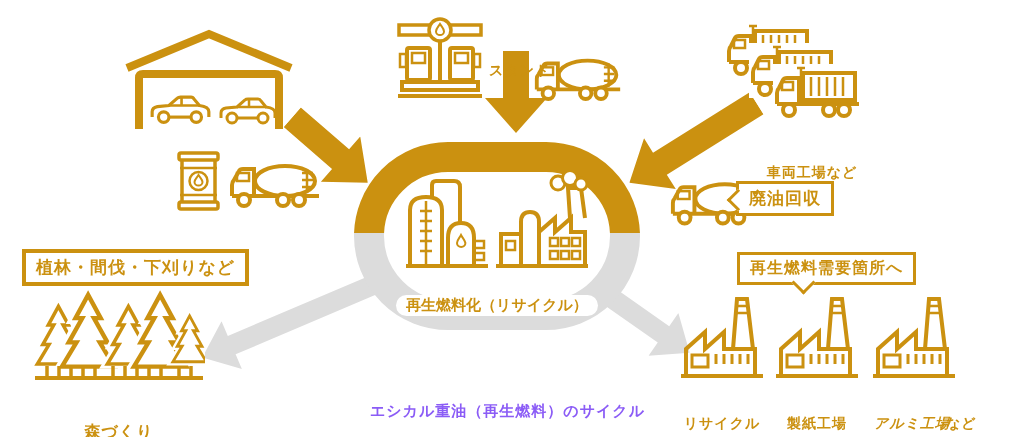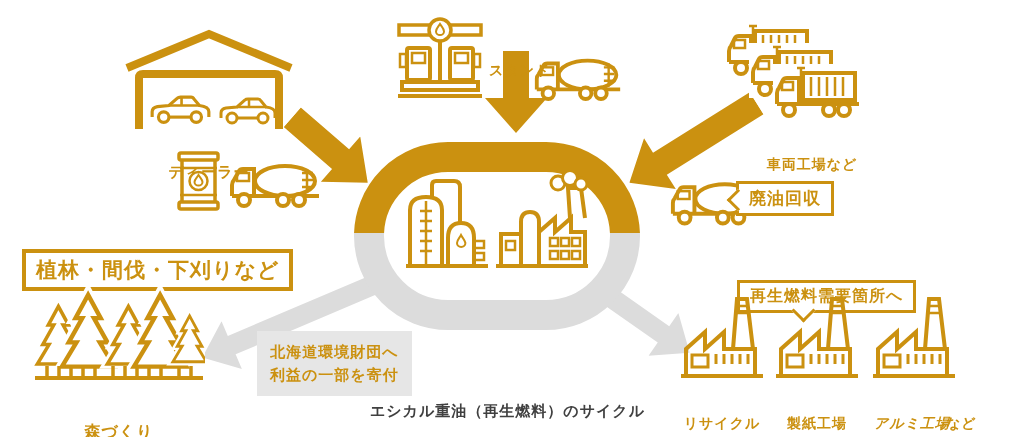--- a/index.html
+++ b/index.html
@@ -27,21 +27,21 @@
     position:absolute;bottom:-9px;left:55px;width:14px;height:14px;background:#fff;
     border-right:3px solid #CB9110;border-bottom:3px solid #CB9110;transform:rotate(45deg);
   }
   .graybox{
     position:absolute;background:#E6E6E6;color:#CB9110;font-weight:700;font-size:15px;
     letter-spacing:1px;text-align:center;padding:9px 13px;line-height:1.55;white-space:nowrap;
   }
   .ringlabel{position:absolute;width:290px;text-align:center;color:#CB9110;font-weight:700;}
   .whitepatch{display:inline-block;background:#fff;padding:1px 10px;border-radius:12px;}
   .caption{
-    position:absolute;left:0;width:1015px;top:402px;text-align:center;color:#404040;
+    position:absolute;left:0;width:1015px;top:402px;text-align:center;color:#8b5cf6;
     font-weight:700;font-size:15px;letter-spacing:1px;
   }
   .goldfill{fill:#CB9110;}
   .grayfill{fill:#DCDCDC;}
 </style>
 </head>
 <body>
 
 <div id="stage">
 
@@ -130,21 +130,20 @@
   <div class="icon" style="left:123px;top:28px;">
     <svg width="172" height="106" viewBox="0 0 172 106">
       <g stroke="#CB9110" fill="none">
         <polyline stroke-width="8" points="4,40 86,6 168,40"></polyline>
         <path stroke-width="8" d="M16,101 V50 Q16,46 20,46 H152 Q156,46 156,50 V101"></path>
         <use href="#car" transform="translate(26,66) scale(1.05)"></use>
         <use href="#car" transform="translate(95,68)"></use>
       </g>
     </svg>
   </div>
-  <div class="lbl" style="left:149px;top:127px;width:120px;">ディーラー</div>
   <div class="icon" style="left:176px;top:150px;">
     <svg width="45" height="62" viewBox="0 0 45 62">
       <g stroke="#CB9110" fill="none">
         <rect stroke-width="3.5" x="3" y="3" width="39" height="7" rx="2"></rect>
         <rect stroke-width="3.5" x="3" y="52" width="39" height="7" rx="2"></rect>
         <path stroke-width="3.5" d="M6,10 V52 M39,10 V52"></path>
         <path stroke-width="2.5" d="M4,18 H41 M4,45 H41"></path>
         <circle stroke-width="2.5" fill="#fff" cx="22.5" cy="31" r="9"></circle>
         <path stroke-width="2" d="M22.5,25 C21,27.5 18.5,29.5 18.5,32 a4,3.6 0 0 0 8,0 C26.5,29.5 24,27.5 22.5,25 Z"></path>
       </g>
@@ -183,21 +182,21 @@
 
   <div class="icon" style="left:723px;top:18px;">
     <svg width="145" height="105" viewBox="0 0 145 105">
       <use href="#dumptruck" stroke="#CB9110"></use>
       <rect x="26" y="25" width="93" height="55" fill="#fff"></rect>
       <use href="#dumptruck" stroke="#CB9110" transform="translate(24,21)"></use>
       <rect x="50" y="46" width="93" height="55" fill="#fff"></rect>
       <use href="#dumptruck" stroke="#CB9110" transform="translate(48,42)"></use>
     </svg>
   </div>
-  <div class="lbl" style="left:752px;top:120px;width:120px;font-size:14px;">車両工場など</div>
+  <div class="lbl" style="left:752px;top:128px;width:120px;font-size:14px;">車両工場など</div>
 
   <div class="icon" style="left:668px;top:170px;">
     <svg width="94" height="58" viewBox="0 0 96 58">
         <use href="#tanker" stroke="#CB9110"></use>
       </svg>
   </div>
   <div class="bubble" style="left:736px;top:181px;font-size:17px;">
     <span class="pointer-left"></span>
     <span>廃油回収</span>
   </div>
@@ -230,48 +229,47 @@
         <rect stroke-width="2.5" x="56" y="68" width="8" height="8"></rect>
         <rect stroke-width="2.5" x="67" y="68" width="8" height="8"></rect>
         <rect stroke-width="2.5" x="78" y="68" width="8" height="8"></rect>
         <rect stroke-width="2.5" x="56" y="81" width="8" height="8"></rect>
         <rect stroke-width="2.5" x="67" y="81" width="8" height="8"></rect>
         <rect stroke-width="2.5" x="78" y="81" width="8" height="8"></rect>
         <path stroke-width="4" d="M2,96 H94"></path>
       </g>
     </svg>
   </div>
-
-  <div class="bubble" style="left:22px;top:249px;border-width:4px;font-size:21px;">植林・間伐・下刈りなど</div>
+  <div class="ringlabel" style="left:352px;top:295px;font-size:15px;">
+    <span class="whitepatch">再生燃料化（リサイクル）</span>
+  </div>
+
+  <div class="bubble" style="left:22px;top:249px;border-width:4px;font-size:17px;">植林・間伐・下刈りなど</div>
   <div class="icon" style="left:33px;top:286px;">
     <svg width="172" height="100" viewBox="0 0 172 100">
       <use href="#pine" transform="translate(2,18) scale(0.78)" stroke="#fff" stroke-width="12" fill="#fff"></use>
       <use href="#pine" transform="translate(2,18) scale(0.78)" stroke="#CB9110" stroke-width="4.5" fill="none"></use>
       <use href="#pine" transform="translate(26,6) scale(0.97)" stroke="#fff" stroke-width="12" fill="#fff"></use>
       <use href="#pine" transform="translate(26,6) scale(0.97)" stroke="#CB9110" stroke-width="4.5" fill="none"></use>
       <use href="#pine" transform="translate(72,18) scale(0.78)" stroke="#fff" stroke-width="12" fill="#fff"></use>
       <use href="#pine" transform="translate(72,18) scale(0.78)" stroke="#CB9110" stroke-width="4.5" fill="none"></use>
       <use href="#pine" transform="translate(98,6) scale(0.97)" stroke="#fff" stroke-width="12" fill="#fff"></use>
       <use href="#pine" transform="translate(98,6) scale(0.97)" stroke="#CB9110" stroke-width="4.5" fill="none"></use>
       <use href="#pine" transform="translate(138,28) scale(0.62)" stroke="#fff" stroke-width="12" fill="#fff"></use>
       <use href="#pine" transform="translate(138,28) scale(0.62)" stroke="#CB9110" stroke-width="4.5" fill="none"></use>
       <g stroke="#CB9110" fill="none">
         <path stroke-width="4" d="M2,92 H170"></path>
         <path stroke-width="3.5" d="M14,80 V90 M26,80 V90 M38,80 V90 M50,80 V90 M62,80 V90 M80,80 V90 M92,80 V90 M104,80 V90 M116,80 V90 M128,80 V90 M146,80 V90 M158,80 V90"></path>
       </g>
     </svg>
   </div>
   <div class="lbl" style="left:59px;top:386px;width:120px;font-size:16px;">森づくり</div>
 
-  <div class="graybox" style="left:257px;top:331px;">
-    <div>北海道環境財団へ</div>
-    <div>利益の一部を寄付</div>
-  </div>
-
-  <div class="bubble" style="left:737px;top:252px;font-size:16px;margin-top:28px;">
+
+  <div class="bubble" style="left:737px;top:252px;font-size:16px;">
     <span class="pointer-down"></span>
     <span>再生燃料需要箇所へ</span>
   </div>
   <div class="icon" style="left:678px;top:291px;">
     <svg width="88" height="88" viewBox="0 0 88 88">
         <use href="#bfactory" stroke="#CB9110"></use>
       </svg>
   </div>
   <div class="icon" style="left:773px;top:291px;">
     <svg width="88" height="88" viewBox="0 0 88 88">

